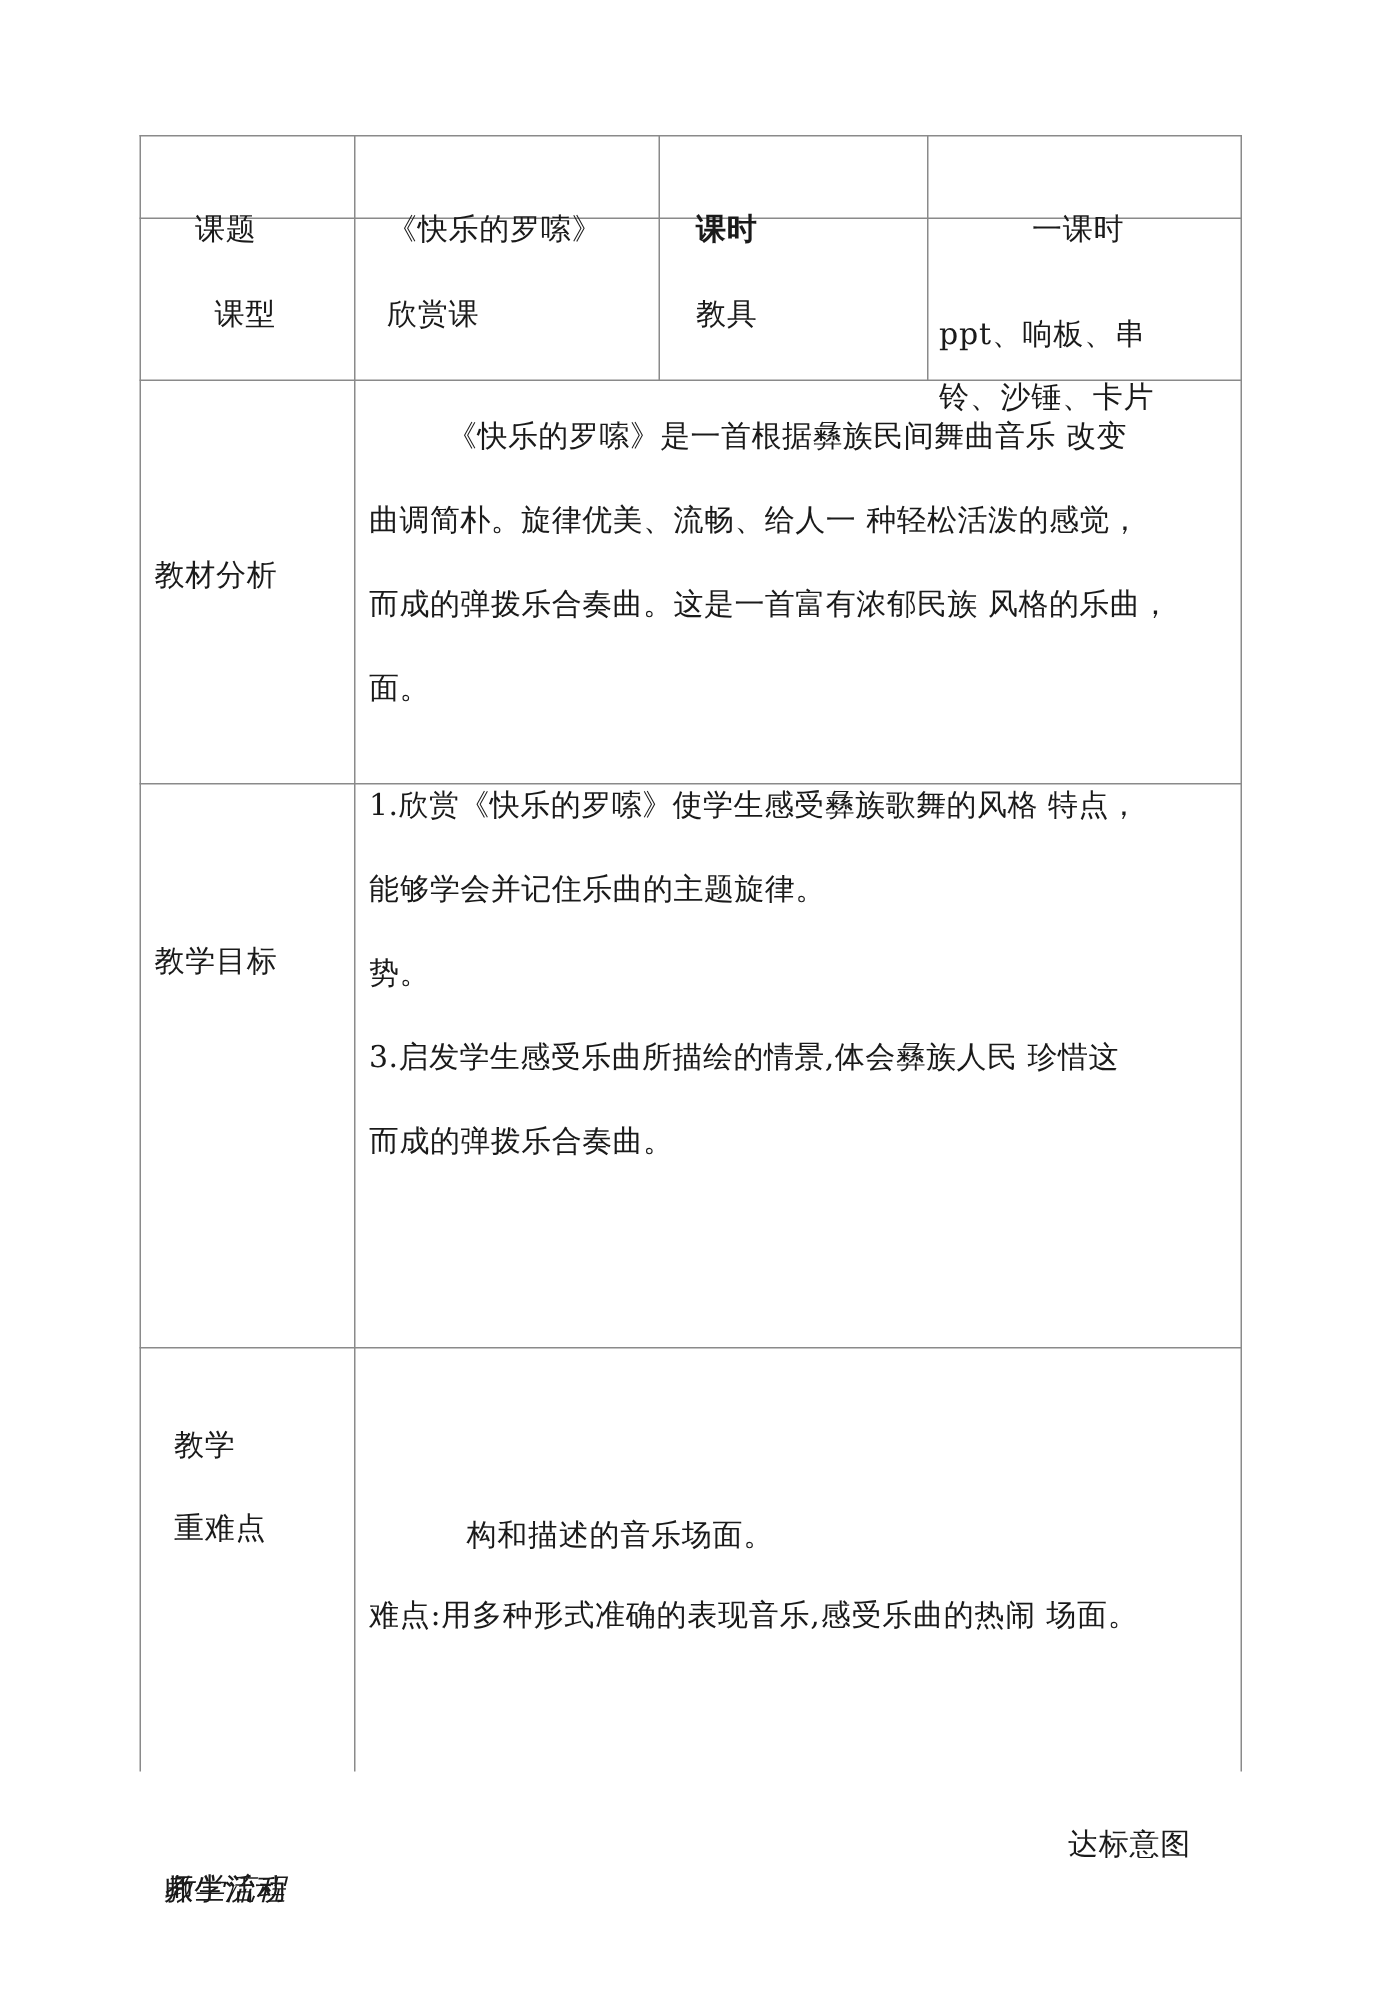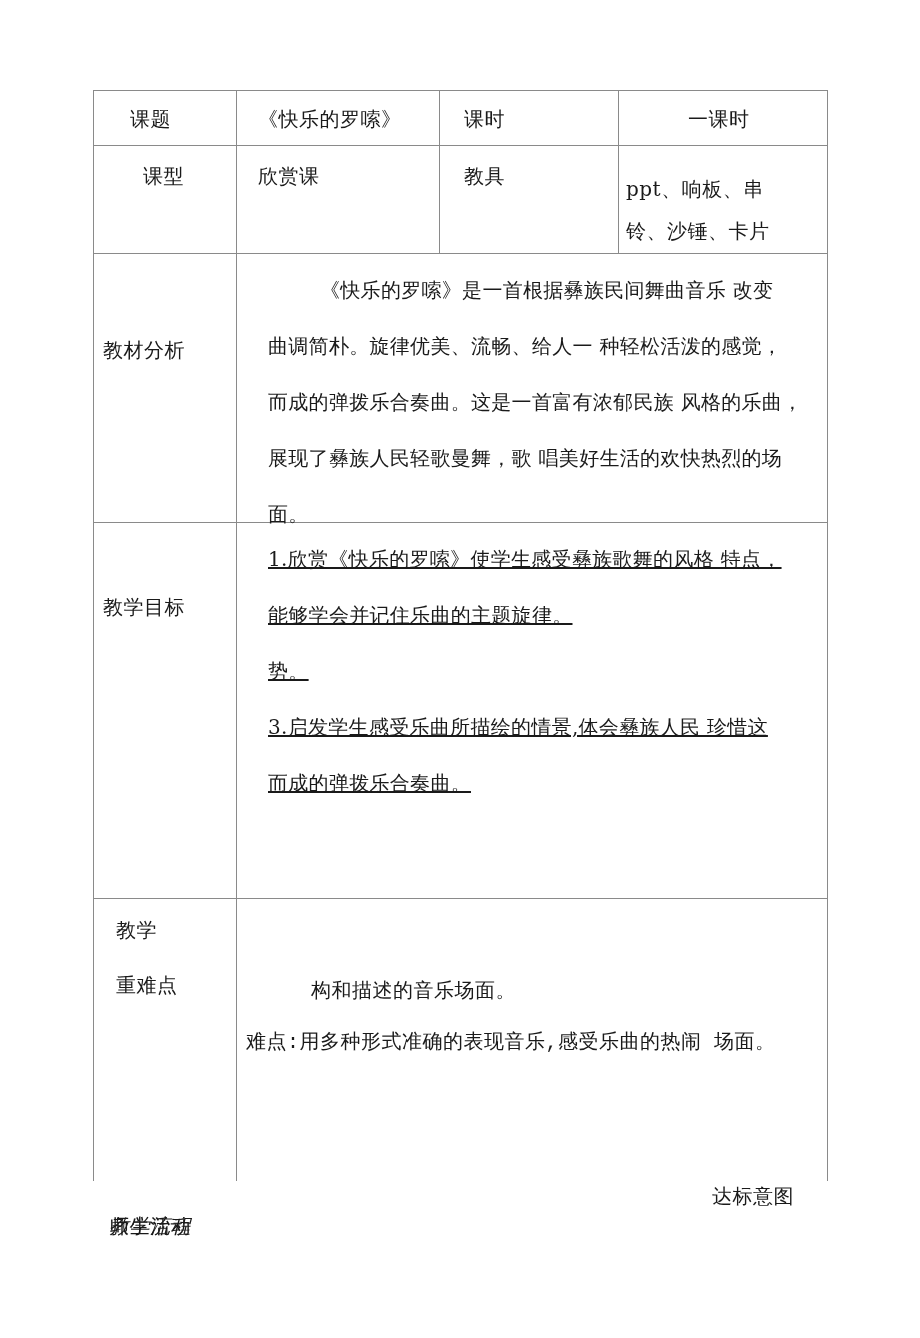--- a/index.html
+++ b/index.html
@@ -5,72 +5,71 @@
     html, body { margin: 0; padding: 0; background: #ffffff; }
     body {
       width: 920px; height: 1338px; position: relative; overflow: hidden;
       font-family: "DejaVu Serif", "Liberation Serif", serif;
       color: #1a1a1a;
     }
     .page { position: absolute; left: 0; top: 0; width: 920px; height: 1338px; }
     .cell-line { position: absolute; background: #8a8a8a; }
     .h { height: 1px; }
     .v { width: 1px; }
-    .txt { position: absolute; font-size: 20px; line-height: 20px; white-space: nowrap; letter-spacing: 0.5px; }
+    .txt { position: absolute; font-size: 20px; line-height: 20px; white-space: nowrap; letter-spacing: 0.5px; margin-top: 33px; }
     .para { position: absolute; font-size: 20px; line-height: 56px; letter-spacing: 0.3px; }
-    .para div { white-space: nowrap; height: 56px; margin-left: 22px; }
+    .para div { white-space: nowrap; height: 56px; }
   </style>
 </head>
 <body>
 
 <div class="page">
 
   <div class="cell-line h" style="left:93px; top:90px; width:735px;"></div>
   <div class="cell-line h" style="left:93px; top:145px; width:735px;"></div>
   <div class="cell-line h" style="left:93px; top:253px; width:735px;"></div>
   <div class="cell-line h" style="left:93px; top:522px; width:735px;"></div>
   <div class="cell-line h" style="left:93px; top:898px; width:735px;"></div>
 
   <div class="cell-line v" style="left:93px; top:90px; height:1091px;"></div>
   <div class="cell-line v" style="left:236px; top:90px; height:1091px;"></div>
   <div class="cell-line v" style="left:439px; top:90px; height:164px;"></div>
   <div class="cell-line v" style="left:618px; top:90px; height:164px;"></div>
   <div class="cell-line v" style="left:827px; top:90px; height:1091px;"></div>
 
   <div class="txt" style="left:130px; top:109px;">课题</div>
   <div class="txt" style="left:258px; top:109px;">《快乐的罗嗦》</div>
-  <div class="txt" style="left:464px; top:109px;">课时</div>
+  <div class="txt" style="left:464px; top:109px;font-weight:bold;">课时</div>
   <div class="txt" style="left:688px; top:109px;">一课时</div>
 
   <div class="txt" style="left:143px; top:166px;">课型</div>
   <div class="txt" style="left:258px; top:166px;">欣赏课</div>
   <div class="txt" style="left:464px; top:166px;">教具</div>
   <div class="txt" style="left:626px; top:179px;">ppt、响板、串</div>
   <div class="txt" style="left:626px; top:221px;">铃、沙锤、卡片</div>
 
   <div class="txt" style="left:103px; top:340px;">教材分析</div>
   <div class="para" style="left:246px; top:262px; width:580px;">
     <div style="padding-left:52px;">《快乐的罗嗦》是一首根据彝族民间舞曲音乐  改变</div>
     <div>曲调简朴。旋律优美、流畅、给人一  种轻松活泼的感觉，</div>
     <div>而成的弹拨乐合奏曲。这是一首富有浓郁民族 风格的乐曲，</div>
-    <div>展现了彝族人民轻歌曼舞，歌  唱美好生活的欢快热烈的场</div>
     <div>面。</div>
   </div>
 
   <div class="txt" style="left:103px; top:597px;">教学目标</div>
-  <div class="para" style="left:246px; top:531px; width:580px;text-decoration:underline;">
+  <div class="para" style="left:246px; top:508px; width:580px;">
     <div>1.欣赏《快乐的罗嗦》使学生感受彝族歌舞的风格  特点，</div>
     <div>能够学会并记住乐曲的主题旋律。</div>
     <div>势。</div>
     <div>3.启发学生感受乐曲所描绘的情景,体会彝族人民   珍惜这</div>
     <div>而成的弹拨乐合奏曲。</div>
   </div>
 
   <div class="txt" style="left:116px; top:920px;">教学</div>
   <div class="txt" style="left:116px; top:975px;">重难点</div>
   <div class="txt" style="left:311px; top:980px;">构和描述的音乐场面。</div>
-  <div class="txt" style="left:246px; top:1033px;font-family:Liberation Mono, monospace;">难点:用多种形式准确的表现音乐,感受乐曲的热闹  场面。</div>
+  <div class="txt" style="left:246px; top:1033px;">难点:用多种形式准确的表现音乐,感受乐曲的热闹  场面。</div>
 
   <div class="txt" style="left:109px; top:1216px;font-style:italic;">教学流程</div>
   <div class="txt" style="left:109px; top:1216px;">师生活动</div>
   <div class="txt" style="left:712px; top:1186px;">达标意图</div>
 
 </div>
 
 </body></html>

